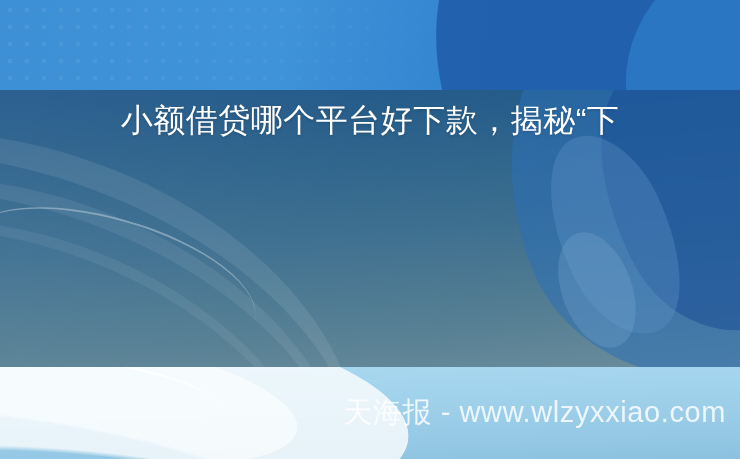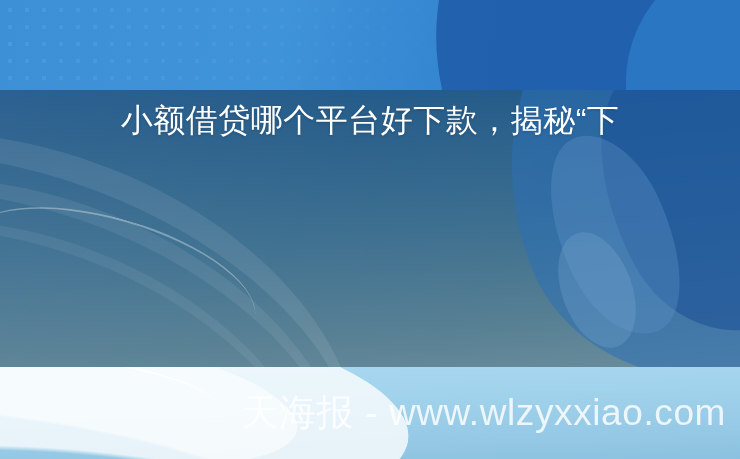--- a/index.html
+++ b/index.html
@@ -197,21 +197,21 @@
   .watermark {
     position: absolute;
     left: 0; top: 0;
     width: 740px; height: 92px;
     display: flex;
     align-items: center;
     justify-content: flex-end;
     padding-right: 14px;
     box-sizing: border-box;
     color: rgba(255,255,255,0.82);
-    font-size: 37px;
+    font-size: 29px;
     letter-spacing: 0.6px;
     white-space: nowrap;
   }
 </style>
 </head>
 <body>
 
 <div id="poster">
 
   <div class="band-top">

